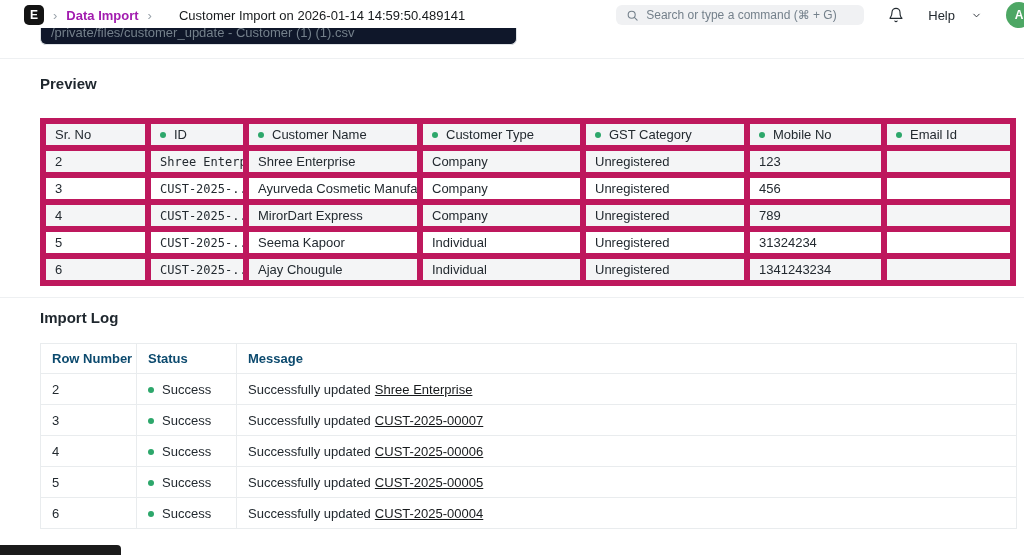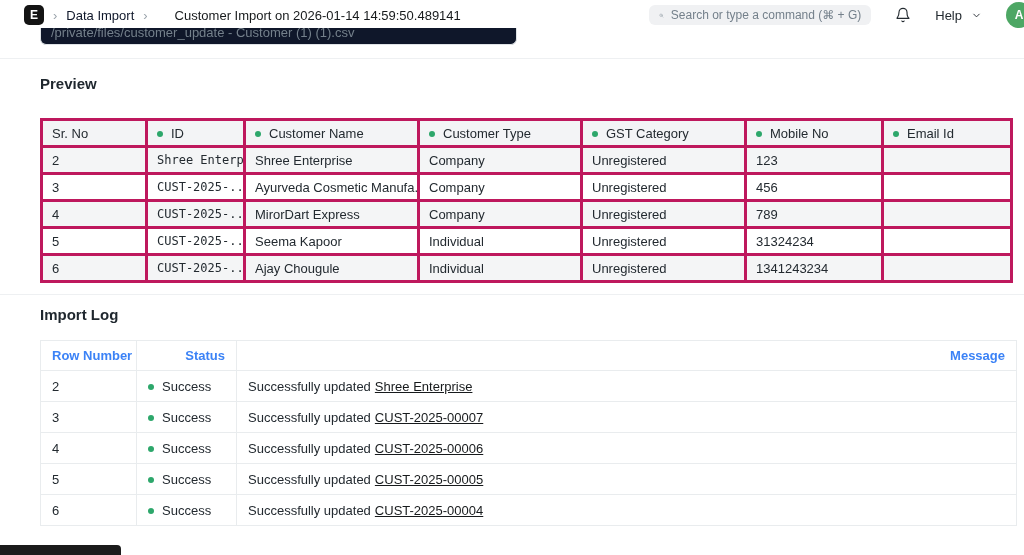--- a/index.html
+++ b/index.html
@@ -7,63 +7,63 @@
               font-family:"Liberation Sans", sans-serif; color:#232a30; }
   .app { position:relative; width:1024px; height:555px; overflow:hidden; }
 
   
   .navbar { height:28px; display:flex; align-items:center; justify-content:space-between;
             padding:2px 14px 0 24px; background:#fff; }
   .nav-left { display:flex; align-items:center; gap:9px; white-space:nowrap; }
   .logo { width:20px; height:20px; background:#141414; border-radius:5px; color:#fff;
           font-weight:bold; font-size:12px; display:flex; align-items:center; justify-content:center; cursor:pointer; }
   .crumb-sep { color:#9aa3ab; font-size:13px; }
-  .crumb { font-size:13px; color:#0f172a; text-decoration:none; font-weight:400; cursor:pointer; }
+  .crumb { font-size:13px; color:#a21caf; text-decoration:none; font-weight:700; cursor:pointer; }
   .crumb.current { color:#171a1c; font-weight:400;margin-left:18px; }
   .nav-right { display:flex; align-items:center; gap:24px; }
-  .searchbar { width:222px; height:20px; background:#f0f1f3; border-radius:6px;
+  .searchbar { width:248px; height:20px; background:#f0f1f3; border-radius:6px;
                display:flex; align-items:center; gap:7px; padding:0 10px; cursor:text; }
   .searchbar span { font-size:12px; color:#74808b; white-space:nowrap; }
   .icon-btn { display:flex; align-items:center; cursor:pointer; }
-  .help { display:flex; align-items:center; gap:9px; font-size:13px; color:#232a30; cursor:pointer; }
+  .help { display:flex; align-items:center; gap:16px; font-size:13px; color:#232a30; cursor:pointer; }
   .avatar { width:26px; height:26px; border-radius:50%; background:#4da764; color:#fff;
             font-size:12px; font-weight:600; display:flex; align-items:center; justify-content:center;
             margin-right:-22px; cursor:pointer; flex-shrink:0; }
 
   
   .file-box { margin-left:40px; width:477px; height:17px; border:1px solid #dfe3e6; border-top:none;
               border-radius:0 0 6px 6px; overflow:hidden; cursor:pointer; background:#0f172a; }
   .file-box span { display:block; font-size:13px; color:#74808b; padding:0 10px; margin-top:-3px; white-space:nowrap; }
 
   .divider { border:none; border-top:1px solid #eef0f2; margin-top:13px; }
   .divider2 { border:none; border-top:1px solid #eef0f2; margin-top:3px; }
 
   .content { padding:0 0 8px 40px; }
   .section-title { font-size:15px; font-weight:600; color:#1f272e; }
   .t1 { margin-top:16px; }
   .t2 { margin-top:11px; }
 
   
   .ptable { border-collapse:collapse; table-layout:fixed; width:970px; font-size:13px; margin-top:26px; }
-  .ptable th, .ptable td { border:3px solid #be185d; padding:3px 9px; text-align:left;
+  .ptable th, .ptable td { border:6px solid #be185d; padding:3px 9px; text-align:left;
                            height:27px; font-weight:400; color:#232a30; overflow:hidden; white-space:nowrap; }
   .ptable thead th { background:#f3f4f6; }
   .ptable tbody tr:nth-child(odd) td { background:#f4f5f6; }
   .mono { font-family:"DejaVu Sans Mono", monospace; font-size:12px; }
   .dot { display:inline-block; width:6px; height:6px; border-radius:50%; background:#2da76b;
          margin-right:8px; vertical-align:1px; }
 
   
   .chk-row { display:flex; align-items:center; gap:9px; margin-top:15px; cursor:pointer; }
   .chk { width:15px; height:15px; border:1px solid #bcc4ca; border-radius:4px; background:#fff; }
   .chk-label { font-size:13px; color:#232a30; }
 
   .ltable { border-collapse:collapse; table-layout:fixed; width:976px; font-size:13px; margin-top:17px; }
   .ltable th, .ltable td { border:1px solid #e9ecee; text-align:left; padding:6px 11px; overflow:hidden; white-space:nowrap; }
-  .ltable th { font-weight:700; color:#3b82f6; height:30px;text-align:right; }
+  .ltable th { font-weight:700; color:#0c4a6e; height:30px; }
   .ltable td { height:31px; color:#232a30; }
   .msg-link { color:#171a1c; text-decoration:underline; margin-left:4px; cursor:pointer; }
 
   .bottom-toast { position:absolute; left:0; bottom:0; width:121px; height:10px;
                   background:#1b1b1b; border-top-right-radius:4px; }
 </style>
 </head>
 <body>
 
 <div class="app">

